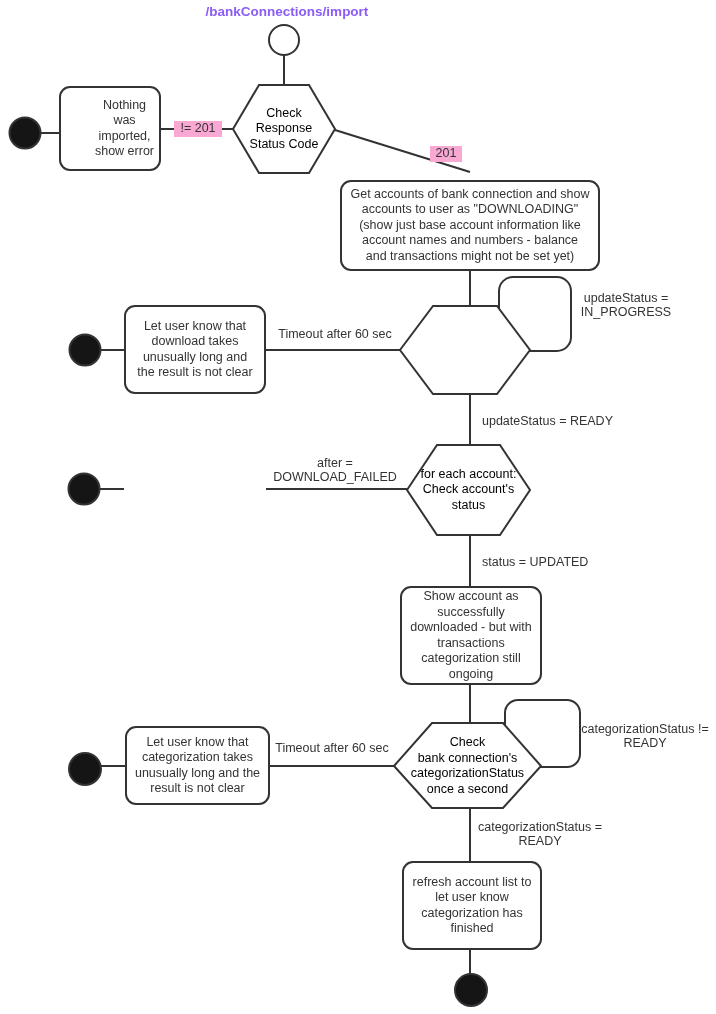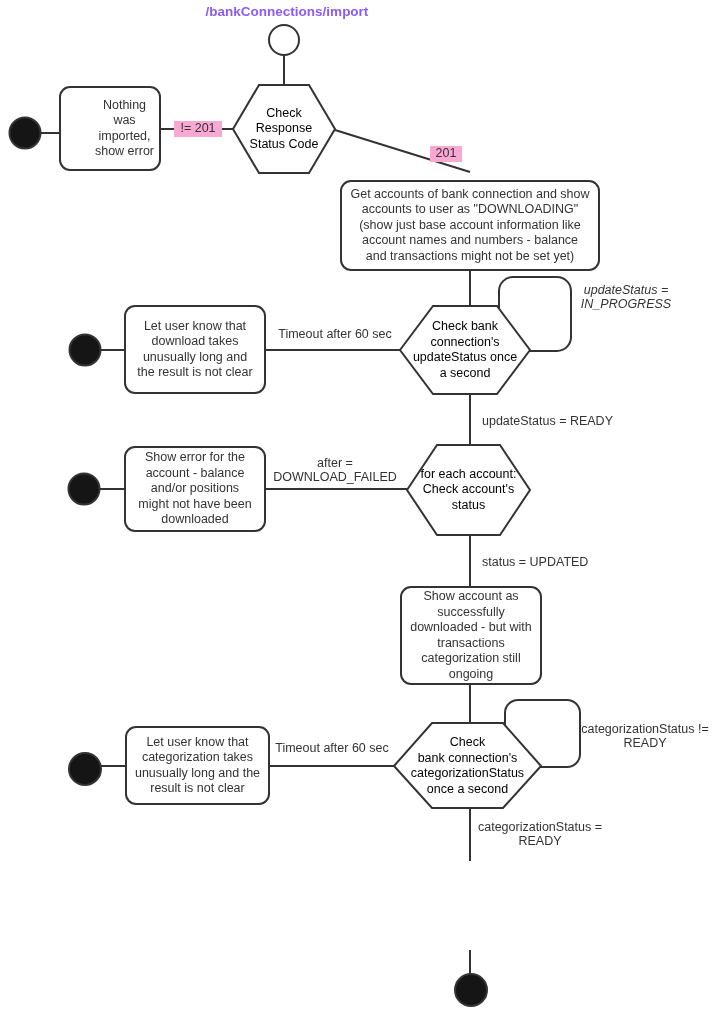--- a/index.html
+++ b/index.html
@@ -114,54 +114,49 @@
 show error</div>
   <div class="node" style="left:340px; top:172px; width:260px; height:91px;margin-top:8px;">Get accounts of bank connection and show
 accounts to user as "DOWNLOADING"
 (show just base account information like
 account names and numbers - balance
 and transactions might not be set yet)</div>
   <div class="node" style="left:124px; top:305px; width:142px; height:89px;">Let user know that
 download takes
 unusually long and
 the result is not clear</div>
-  <div class="node" style="left:124px; top:446px; width:142px; height:86px;">Show error for the
-account - balance
-and/or positions
-might not have been
-downloaded</div>
   <div class="node" style="left:400px; top:586px; width:142px; height:99px;">Show account as
 successfully
 downloaded - but with
 transactions
 categorization still
 ongoing</div>
   <div class="node" style="left:125px; top:726px; width:145px; height:79px;">Let user know that
 categorization takes
 unusually long and the
 result is not clear</div>
+  <div class="node" style="left:402px; top:861px; width:140px; height:89px;">refresh account list to
+let user know
+categorization has
+finished</div>
 
   <div class="hex-text" style="left:234px; top:87px;  width:100px; height:84px;">Check
 Response
 Status Code</div>
-  <div class="hex-text" style="left:400px; top:308px; width:130px; height:84px;">Check bank
-connection's
-updateStatus once
-a second</div>
   <div class="hex-text" style="left:407px; top:447px; width:123px; height:86px;">for each account:
 Check account's
 status</div>
   <div class="hex-text" style="left:394px; top:725px; width:147px; height:82px;">Check
 bank connection's
 categorizationStatus
 once a second</div>
 
   <div class="edge-label on-line" style="left:174px; top:121px; width:44px;">!= 201</div>
   <div class="edge-label on-line" style="left:387px; top:146px; width:28px;margin-left:43px;">201</div>
-  <div class="edge-label" style="left:576px; top:284px; width:100px;font-style:italic;">updateStatus =
+  <div class="edge-label" style="left:576px; top:292px; width:100px;">updateStatus =
 IN_PROGRESS</div>
   <div class="edge-label" style="left:278px; top:328px; width:114px;">Timeout after 60 sec</div>
   <div class="edge-label left-align" style="left:482px; top:415px; width:140px;">updateStatus = READY</div>
   <div class="edge-label" style="left:272px; top:457px; width:126px;">after =
 DOWNLOAD_FAILED</div>
   <div class="edge-label left-align" style="left:482px; top:556px; width:120px;">status = UPDATED</div>
   <div class="edge-label" style="left:577px; top:723px; width:136px;">categorizationStatus !=
 READY</div>
   <div class="edge-label" style="left:275px; top:742px; width:114px;">Timeout after 60 sec</div>
   <div class="edge-label" style="left:473px; top:821px; width:134px;">categorizationStatus =

